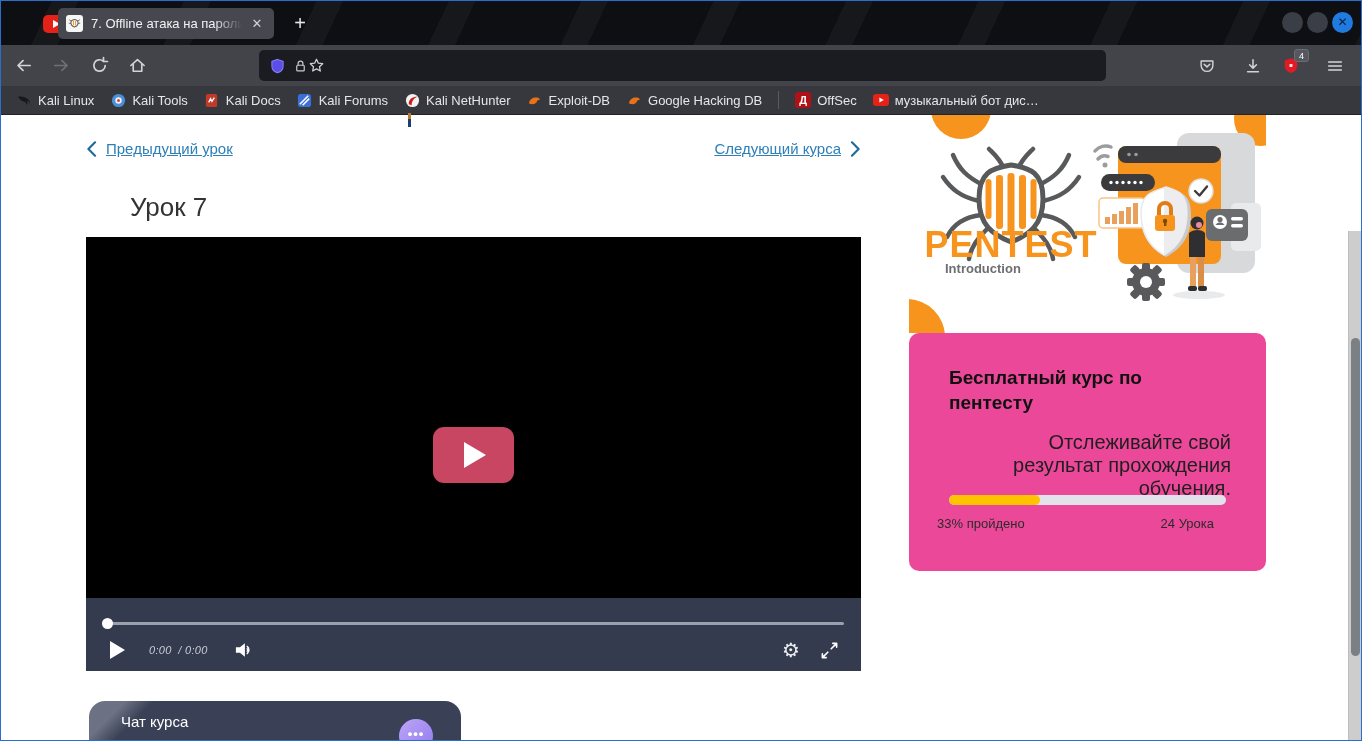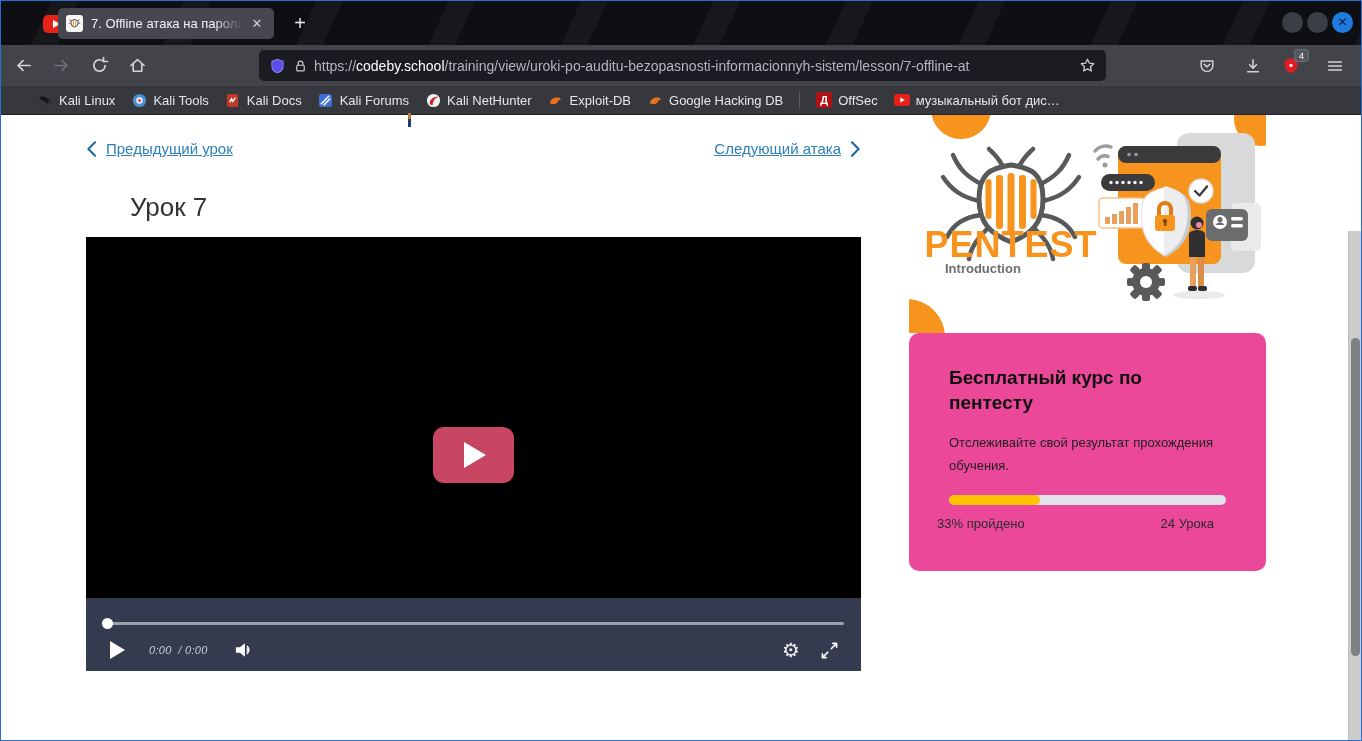--- a/index.html
+++ b/index.html
@@ -28,21 +28,21 @@
   .urlbar { position:absolute; left:258px; top:5px; width:847px; height:31px; background:#1b1c22; border-radius:5px;
     display:flex; align-items:center; padding:0 10px; }
   .url-text { position:relative; flex:1; overflow:hidden; white-space:nowrap; font-size:14px; color:#b4b5bd; margin-left:6px; height:18px; line-height:18px; }
   .url-text .host { color:#fefefe; }
   .url-fade { position:absolute; right:0; top:0; width:30px; height:100%; background:linear-gradient(to right, rgba(27,28,34,0), #1b1c22); }
   .right-icos { position:absolute; right:10px; top:0; height:41px; display:flex; align-items:center; gap:8px; }
   .ext-wrap { position:relative; width:28px; height:28px; display:flex; align-items:center; justify-content:center; }
   .ext-badge { position:absolute; right:-4px; top:-3px; min-width:15px; height:13px; background:#55585e; border:1px solid #6a6d73; color:#fff; font-size:9px; line-height:12px; text-align:center; border-radius:3px; padding:0 2px; }
 
   
-  .bookmarks { position:absolute; left:0; top:85px; width:100%; height:29px; background:#37383d; display:flex; align-items:center; padding-left:28px; border-bottom:1px solid #222327; }
+  .bookmarks { position:absolute; left:0; top:85px; width:100%; height:29px; background:#37383d; display:flex; align-items:center; padding-left:7px; border-bottom:1px solid #222327; }
   .bm { display:flex; align-items:center; gap:6px; color:#e6e6e9; font-size:13px; padding:3px 8px; border-radius:3px; }
   .bmi { width:16px; height:16px; flex:0 0 auto; display:flex; align-items:center; justify-content:center; border-radius:3px; font-size:10px; }
   .bm-sep { width:1px; height:18px; background:#5a5b61; margin:0 8px; }
 
   
   .content { position:absolute; left:0; top:115px; width:1346px; height:714px; background:#fff; }
   .artifact { position:absolute; left:407px; top:-3px; width:3px; height:14px; background:linear-gradient(#b97b2f 40%, #1d3f6e 40%); }
 
   .lesson-nav { position:absolute; left:85px; top:24px; width:775px; display:flex; justify-content:space-between; align-items:center; }
   .lesson-link { display:flex; align-items:center; gap:9px; color:#2d7fb8; font-size:15px; text-decoration:none; }
@@ -71,21 +71,21 @@
     background:linear-gradient(135deg,#6c7183 0 26px,#3a4156 46px), #3a4156; display:flex; align-items:center; }
   .chat-label { color:#fff; font-size:15px; margin-left:32px; }
   .chat-ico { position:absolute; right:28px; top:18px; width:34px; height:34px; border-radius:50%;
     background:linear-gradient(135deg,#bda5f8,#8f7bee); color:#fff; font-size:13px; letter-spacing:1px; text-align:center; line-height:30px; font-weight:bold; }
 
   
   .sidebar { position:absolute; left:908px; top:0; width:357px; height:626px; }
   .banner { position:absolute; left:0; top:-1px; width:357px; height:218px; background:#e5e5e5; overflow:hidden;text-align:center; }
   .course-card { position:absolute; left:0; top:217px; width:357px; height:238px; background:#ec4899; border-radius:10px; }
   .card-title { position:absolute; left:40px; top:32px; width:260px; font-size:19px; font-weight:bold; color:#101010; line-height:25px; }
-  .card-desc { position:absolute; left:40px; top:98px; width:270px; font-size:13px; color:#1f1f1f; line-height:23px; }
+  .card-desc { position:absolute; left:52px; top:98px; width:270px; font-size:20px; color:#1f1f1f; line-height:23px;text-align:right; }
   .progress-track { position:absolute; left:40px; top:162px; width:277px; height:10px; background:#e2e2eb; border-radius:5px; overflow:hidden; }
   .progress-fill { height:100%; background:#ffc400; border-radius:5px; }
   .progress-labels { position:absolute; left:28px; top:183px; width:277px; display:flex; justify-content:space-between; font-size:13px; color:#2b2b2b; }
 
   
   .scrollbar { position:absolute; left:1347px; top:115px; width:13px; height:626px; background:#cdcdcd; border-left:1px solid #bdbdbd; }
   .scroll-thumb { position:absolute; left:2px; top:107px; width:9px; height:318px; background:#7b8085; border-radius:5px; }
 
   svg { display:block; }
 </style>
@@ -147,24 +147,20 @@
         <svg width="17" height="18" viewBox="0 0 20 20">
             <path d="M10 2.2 L16.6 4.6 V10 C16.6 14.2 14 16.8 10 18 C6 16.8 3.4 14.2 3.4 10 V4.6 Z" fill="#5b4ee8" stroke="#8a7ef5" stroke-width="1.2"></path>
           </svg>
       </span>
       <span style="margin-left:7px">
         <svg width="15" height="16" viewBox="0 0 20 20">
             <rect x="5" y="9" width="10" height="7.5" rx="1.2" fill="none" stroke="#c9cacf" stroke-width="1.6"></rect>
             <path d="M6.8 9 V6.8 a3.2 3.2 0 0 1 6.4 0 V9" fill="none" stroke="#c9cacf" stroke-width="1.6"></path>
           </svg>
       </span>
-      <span class="url-text">
-        <span>https://</span><span class="host">codeby.school</span><span>/training/view/uroki-po-auditu-bezopasnosti-informacionnyh-sistem/lesson/7-offline-at</span>
-        <span class="url-fade"></span>
-      </span>
       <span>
         <svg width="17" height="17" viewBox="0 0 20 20">
             <path d="M10 2.6 L12.2 7.3 L17.3 7.9 L13.5 11.4 L14.5 16.5 L10 14 L5.5 16.5 L6.5 11.4 L2.7 7.9 L7.8 7.3 Z" fill="none" stroke="#cfd0d4" stroke-width="1.5" stroke-linejoin="round"></path>
           </svg>
       </span>
     </div>
 
     <div class="right-icos">
       <span class="nav-ico">
         <svg width="18" height="18" viewBox="0 0 20 20">
@@ -274,21 +270,21 @@
     <div class="artifact"></div>
 
     <div class="lesson-nav">
       <a class="lesson-link" href="#">
         <svg width="11" height="16" viewBox="0 0 12 18">
             <path d="M10 1.5 L2.5 9 L10 16.5" stroke="#1d6a9b" stroke-width="2.4" fill="none" stroke-linecap="round" stroke-linejoin="round"></path>
           </svg>
         <span>Предыдущий урок</span>
       </a>
       <a class="lesson-link" href="#">
-        <span>Следующий атака</span>
+        <span>Следующий курса</span>
         <svg width="11" height="16" viewBox="0 0 12 18">
             <path d="M2 1.5 L9.5 9 L2 16.5" stroke="#1d6a9b" stroke-width="2.4" fill="none" stroke-linecap="round" stroke-linejoin="round"></path>
           </svg>
       </a>
     </div>
 
     <h1 class="page-title">Урок 7</h1>
 
     <div class="player">
       <div class="video-area">
@@ -314,20 +310,24 @@
           <span class="gear">⚙</span>
           <span class="fullscr">
             <svg width="19" height="19" viewBox="0 0 20 20">
                 <path d="M11.8 8.2 L17.5 2.5 M13.5 2.5 H17.5 V6.5 M8.2 11.8 L2.5 17.5 M2.5 13.5 V17.5 H6.5" stroke="#fff" stroke-width="1.7" fill="none" stroke-linecap="round" stroke-linejoin="round"></path>
               </svg>
           </span>
         </div>
       </div>
     </div>
 
+    <div class="chat">
+      <span class="chat-label">Чат курса</span>
+      <span class="chat-ico">•••</span>
+    </div>
 
     <aside class="sidebar">
       <div class="banner">
         <svg width="357" height="218" viewBox="0 0 357 218">
           <rect width="357" height="218" fill="#ffffff"></rect>
           <circle cx="52" cy="-6" r="30" fill="#f7941d"></circle>
           <circle cx="352" cy="4" r="27" fill="#f7941d"></circle>
           <circle cx="-2" cy="222" r="38" fill="#f7941d"></circle>
 
           <g stroke="#58595b" stroke-width="4.5" fill="none" stroke-linecap="round">

